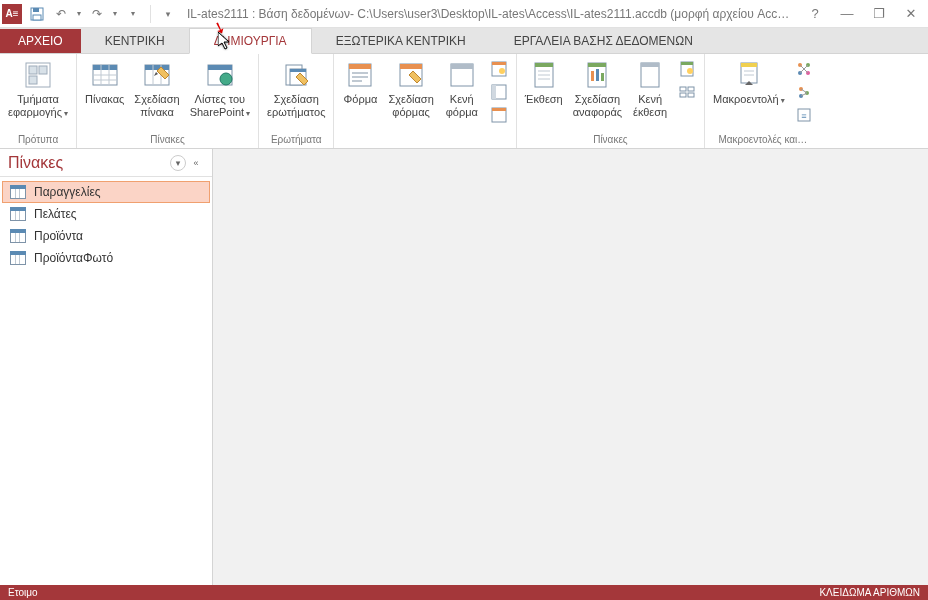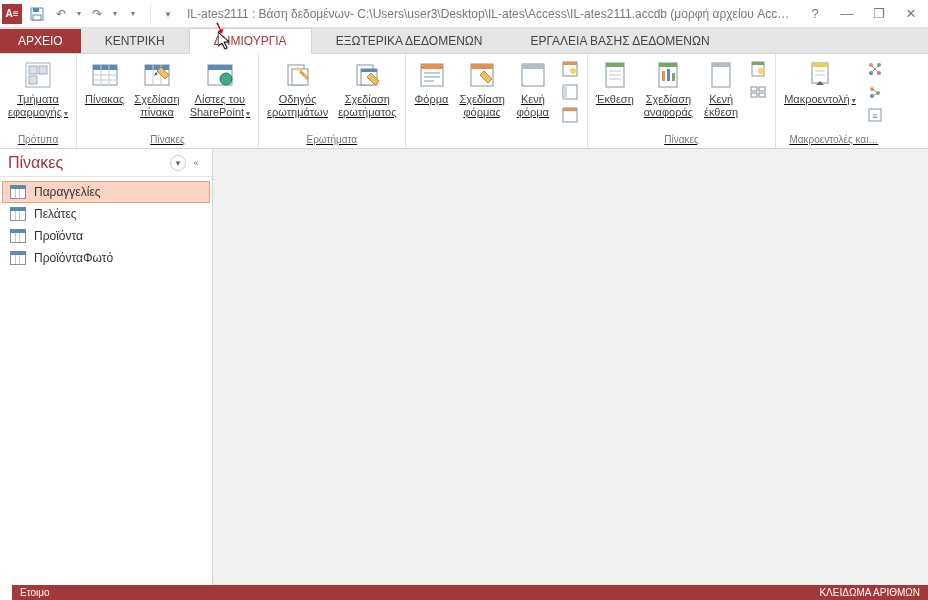--- a/index.html
+++ b/index.html
@@ -9,21 +9,21 @@
 .qat { display:flex; gap:2px; align-items:center; }
 .qat-btn { width:22px; height:22px; display:flex; align-items:center; justify-content:center; color:#777; font-size:12px; cursor:pointer; }
 .qat-sep { width:1px; height:18px; background:#e1e1e1; margin:0 4px; }
 .titlebar-text { flex:1; font-size:12px; color:#777; text-align:center; padding:0 8px; white-space:nowrap; overflow:hidden; text-overflow:ellipsis; }
 .win-controls { display:flex; gap:2px; }
 .win-btn { width:30px; height:22px; display:flex; align-items:center; justify-content:center; color:#777; font-size:13px; cursor:pointer; }
 .tabs { height:26px; background:#e5e5e5; display:flex; align-items:flex-end; border-bottom:1px solid #d4d4d4; }
 .tab { padding:5px 24px; font-size:12px; color:#444; cursor:pointer; }
 .tab.file { background:#a4373a; color:#fff; padding:5px 18px; }
 .tab.active { border:1px solid #d4d4d4; border-bottom:1px solid #fff; margin-bottom:-1px; color:#a4373a; background:#fff; }
-.ribbon { height:95px; background:#fff; border-bottom:1px solid #d4d4d4; display:flex;text-decoration:underline; }
+.ribbon { height:95px; background:#fff; border-bottom:1px solid #d4d4d4; display:flex; }
 .rgrp { display:flex; flex-direction:column; padding:2px 4px; border-right:1px solid #e1e1e1; }
 .rgrp-body { flex:1; display:flex; align-items:flex-start; gap:2px; }
 .rgrp-label { font-size:10px; color:#777; text-align:center; padding:1px 0; white-space:nowrap; }
 .rbtn { display:flex; flex-direction:column; align-items:center; justify-content:flex-start; padding:3px 4px; cursor:pointer; min-width:44px; }
 .rbtn .icon { width:32px; height:32px; display:flex; align-items:center; justify-content:center; margin-bottom:2px; }
 .rbtn .lbl { font-size:11px; color:#444; text-align:center; line-height:1.15; }
 .rbtn .drop::after { content:"▾"; font-size:8px; color:#666; margin-left:2px; }
 .rsmall-col { display:flex; flex-direction:column; gap:1px; padding:2px; }
 .rsmall { width:22px; height:22px; display:flex; align-items:center; justify-content:center; cursor:pointer; }
 .content { display:flex; height:436px; }
@@ -31,21 +31,21 @@
 .navhead { height:28px; display:flex; align-items:center; padding:0 8px; border-bottom:1px solid #e1e1e1; }
 .navhead-title { flex:1; font-size:16px; color:#a4373a; }
 .navhead-btn { width:16px; height:16px; display:flex; align-items:center; justify-content:center; font-size:9px; color:#666; border:1px solid #ccc; border-radius:8px; cursor:pointer; margin-left:2px; }
 .navlist { flex:1; padding:4px 2px;text-align:center; }
 .navitem { display:flex; align-items:center; gap:8px; padding:4px 8px; font-size:12px; color:#333; cursor:pointer; }
 .navitem.sel { background:#fbd4c6; border:1px solid #f0a06f; padding:3px 7px; }
 .tbl-icon { width:16px; height:14px; background:linear-gradient(#fff,#fff); border:1px solid #7e93a8; position:relative; }
 .tbl-icon::before { content:""; position:absolute; top:-1px; left:-1px; right:-1px; height:4px; background:#5b8ab3; }
 .tbl-icon::after { content:""; position:absolute; top:3px; bottom:0; left:4px; width:1px; background:#c0c9d2; box-shadow:4px 0 #c0c9d2; }
 .canvas { flex:1; background:#f1f1f1; }
-.statusbar { height:15px; background:#a4373a; color:#fff; display:flex; align-items:center; padding:0 8px; font-size:10px; position:absolute; bottom:0; left:12px; right:0; }
+.statusbar { height:15px; background:#a4373a; color:#fff; display:flex; align-items:center; padding:0 8px; font-size:10px; position:absolute; bottom:0; left:0; right:0; }
 .statusbar .spacer { flex:1; }
 .cursor { position:absolute; top:32px; left:218px; pointer-events:none; }
 .cursor svg { filter:drop-shadow(0 0 1px rgba(0,0,0,0.5)); }
 .arrow-red { position:absolute; top:18px; left:213px; font-size:16px; color:#d00; pointer-events:none; transform:rotate(20deg); }
 </style>
 </head>
 <body>
 
 <div class="titlebar">
   <div class="app-icon">A≡</div>
@@ -71,21 +71,21 @@
     <div class="win-btn">—</div>
     <div class="win-btn">❐</div>
     <div class="win-btn">✕</div>
   </div>
 </div>
 
 <div class="tabs">
   <div class="tab file">ΑΡΧΕΙΟ</div>
   <div class="tab">ΚΕΝΤΡΙΚΗ</div>
   <div class="tab active">ΔΗΜΙΟΥΡΓΙΑ</div>
-  <div class="tab">ΕΞΩΤΕΡΙΚΑ ΔΕΔΟΜΕΝΩΝ</div>
+  <div class="tab">ΕΞΩΤΕΡΙΚΑ ΚΕΝΤΡΙΚΗ</div>
   <div class="tab">ΕΡΓΑΛΕΙΑ ΒΑΣΗΣ ΔΕΔΟΜΕΝΩΝ</div>
 </div>
 
 <div class="ribbon">
   <div class="rgrp">
     <div class="rgrp-body">
       <div class="rbtn">
         <div class="icon">
             <svg width="28" height="28">
               <rect x="2" y="2" width="24" height="24" fill="#fff" stroke="#9eabba"></rect>
@@ -140,32 +140,20 @@
     </div>
     <div class="rgrp-label">Πίνακες</div>
   </div>
   <div class="rgrp">
     <div class="rgrp-body">
       <div class="rbtn">
         <div class="icon">
             <svg width="28" height="28">
               <rect x="4" y="4" width="16" height="20" fill="#fff" stroke="#7e93a8"></rect>
               <rect x="8" y="8" width="16" height="16" fill="#fff" stroke="#7e93a8"></rect>
-              <path d="M16 10 L24 18" stroke="#e6a040" stroke-width="3"></path>
-              <circle cx="14" cy="8" r="2" fill="#ffd060"></circle>
-              <circle cx="22" cy="14" r="1.5" fill="#ffd060"></circle>
-            </svg>
-          </div>
-        <div class="lbl">Οδηγός<br>ερωτημάτων</div>
-      </div>
-      <div class="rbtn">
-        <div class="icon">
-            <svg width="28" height="28">
-              <rect x="4" y="4" width="16" height="20" fill="#fff" stroke="#7e93a8"></rect>
-              <rect x="8" y="8" width="16" height="16" fill="#fff" stroke="#7e93a8"></rect>
               <rect x="8" y="8" width="16" height="3" fill="#5b8ab3"></rect>
               <path d="M18 12 L26 20 L22 24 L14 16 Z" fill="#f0c060" stroke="#c08830"></path>
             </svg>
           </div>
         <div class="lbl">Σχεδίαση<br>ερωτήματος</div>
       </div>
     </div>
     <div class="rgrp-label">Ερωτήματα</div>
   </div>
   <div class="rgrp">

